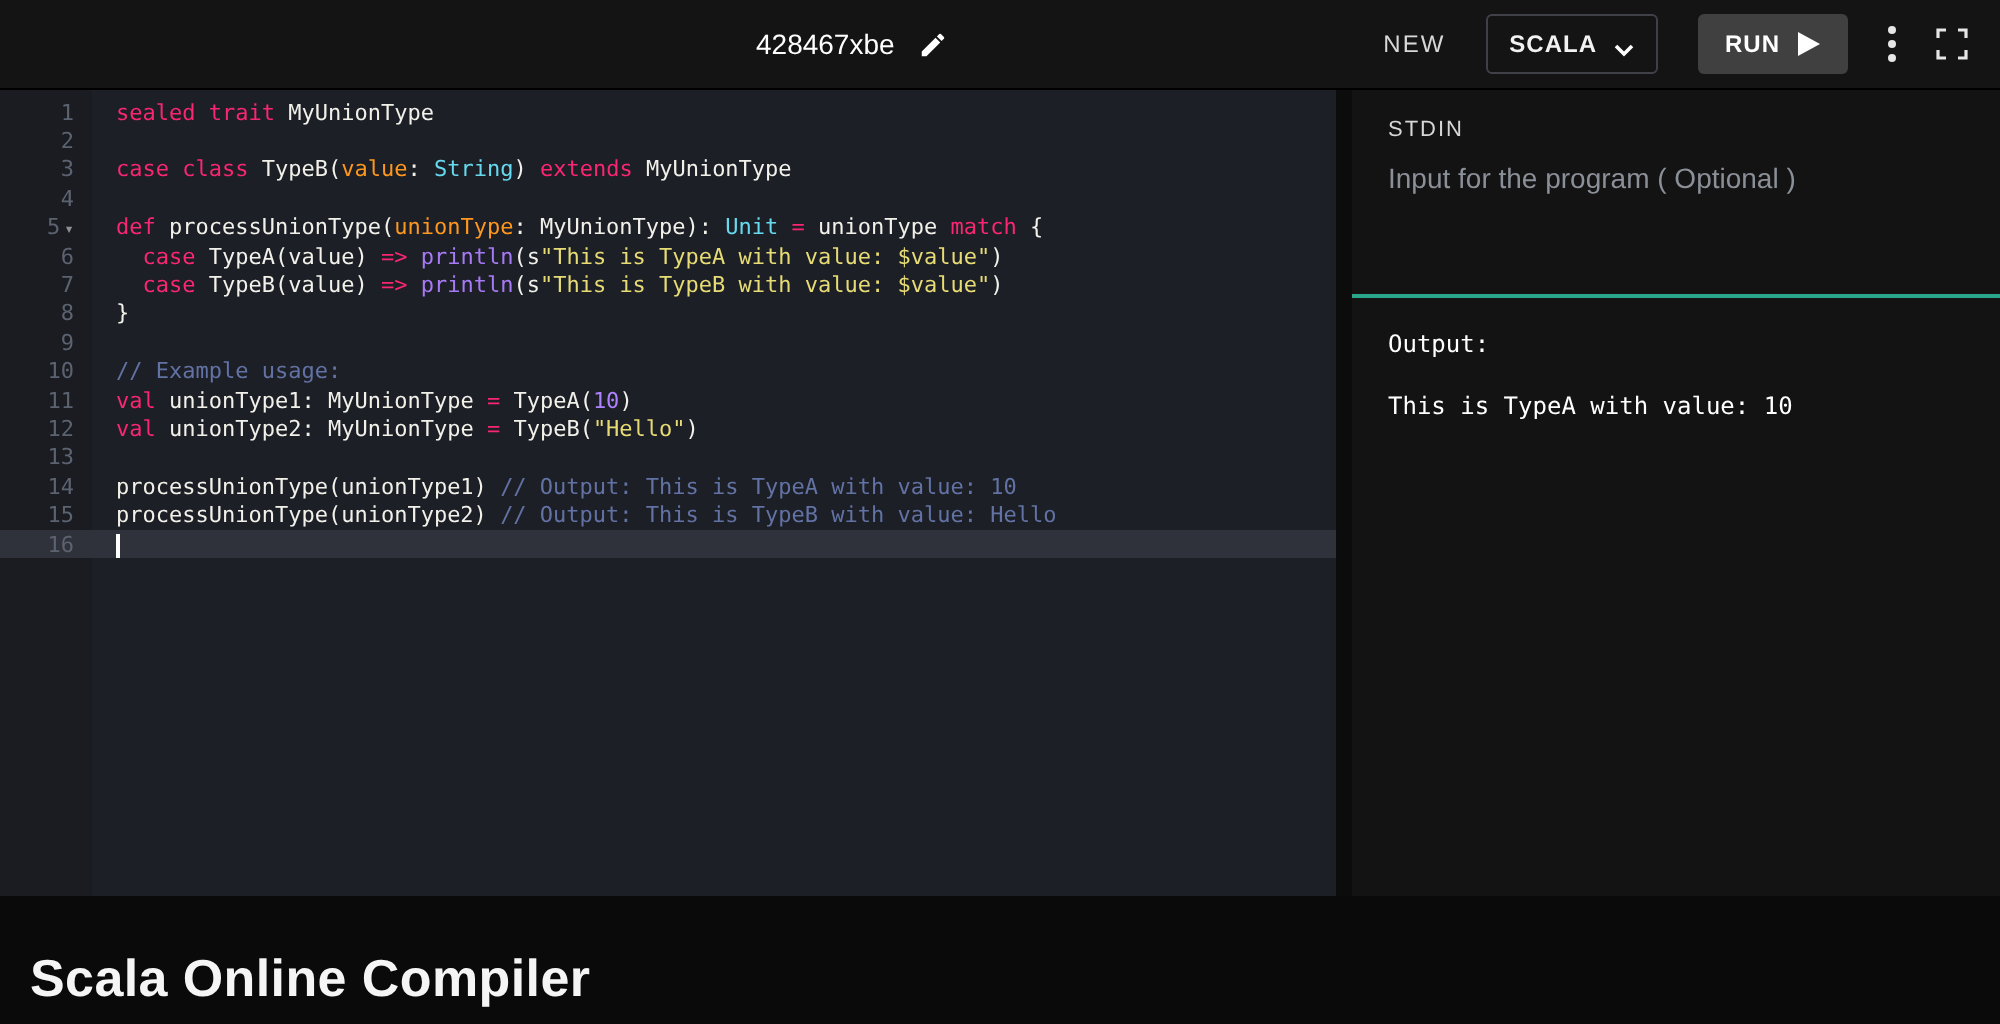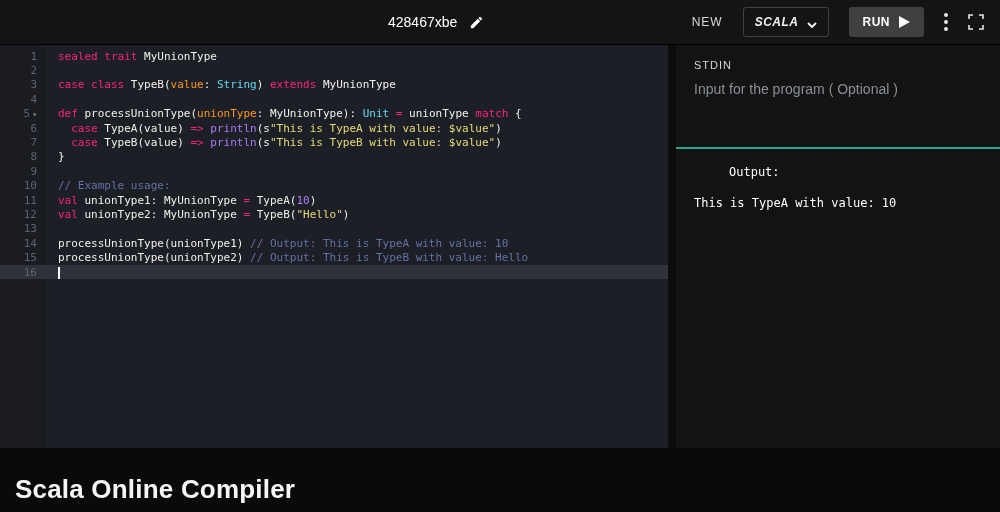--- a/index.html
+++ b/index.html
@@ -4,27 +4,27 @@
 <style>
   * { margin:0; padding:0; box-sizing:border-box; }
   html,body { width:1000px; height:512px; overflow:hidden; background:#0c0c0c;
               font-family:"Liberation Sans", sans-serif; }
 
   
   .topbar { position:relative; height:45px; background:#141414; display:flex;
             align-items:center; border-bottom:1px solid #000; }
   .tab { height:100%; margin-left:12px; padding:0 22px; display:flex; align-items:center;
          background:#1d1d1d; color:#e9e9e9; font-size:13px; border-right:1px solid #0a0a0a; cursor:pointer; }
-  .title-wrap { position:absolute; left:388px; top:0; height:100%; display:flex;
+  .title-wrap { position:absolute; left:378px; top:0; height:100%; display:flex;
                 align-items:center; gap:12px; color:#fff; font-size:14px; }
   .right-cluster { margin-left:auto; display:flex; align-items:center; gap:20px; padding-right:16px; }
   .new-link { color:#d8d8d8; font-size:12px; letter-spacing:1px; cursor:pointer; }
   .lang-btn { display:flex; align-items:flex-end; gap:8px; padding:7px 11px;
               border:1px solid #404048; border-radius:3px; color:#f2f2f2;
-              font-size:12px; font-weight:bold; letter-spacing:.5px; background:transparent; cursor:pointer;font-style:italic; }
+              font-size:12px; font-weight:bold; letter-spacing:.5px; background:transparent; cursor:pointer; }
   .run-btn { display:flex; align-items:center; gap:9px; padding:8px 14px;
              background:#404040; border:none; border-radius:3px; color:#fff;
              font-size:12px; font-weight:bold; letter-spacing:.5px; cursor:pointer; }
   .icon-btn { display:flex; align-items:center; justify-content:center; cursor:pointer; }
 
   
   .main { display:flex; height:403px; background:#0c0c0c; }
 
   
   .editor { position:relative; width:668px; background:#1d1f26; overflow:hidden;
@@ -49,21 +49,21 @@
 
   
   .panel { flex:1; margin-left:8px; background:#131313; padding:14px 18px 0 18px; }
   .stdin-label { color:#d6d6d6; font-size:11px; letter-spacing:1px; }
   .stdin-input { display:block; width:100%; height:58px; margin-top:10px; background:transparent;
                  border:none; outline:none; resize:none; color:#cfcfcf; font-size:14px;
                  font-family:"Liberation Sans", sans-serif; }
   .stdin-input::placeholder { color:#8a8f98; }
   .stdin-divider { height:2px; background:#2aa78a; margin:8px -18px 0 -18px; }
   .output-section { margin-top:16px; font-family:"DejaVu Sans Mono", monospace; color:#fff; font-size:12px; }
-  .output-title { margin-bottom:14px;margin-left:35px; }
+  .output-title { margin-bottom:14px; }
   .output-line { line-height:21px; white-space:pre; }
 
   
   .footer { height:64px; background:#0a0a0a; padding:26px 0 0 15px; }
   .footer h1 { color:#f5f5f5; font-size:26px; font-weight:bold; letter-spacing:.2px; }
 </style>
 </head>
 <body>
 
 <div class="topbar">

